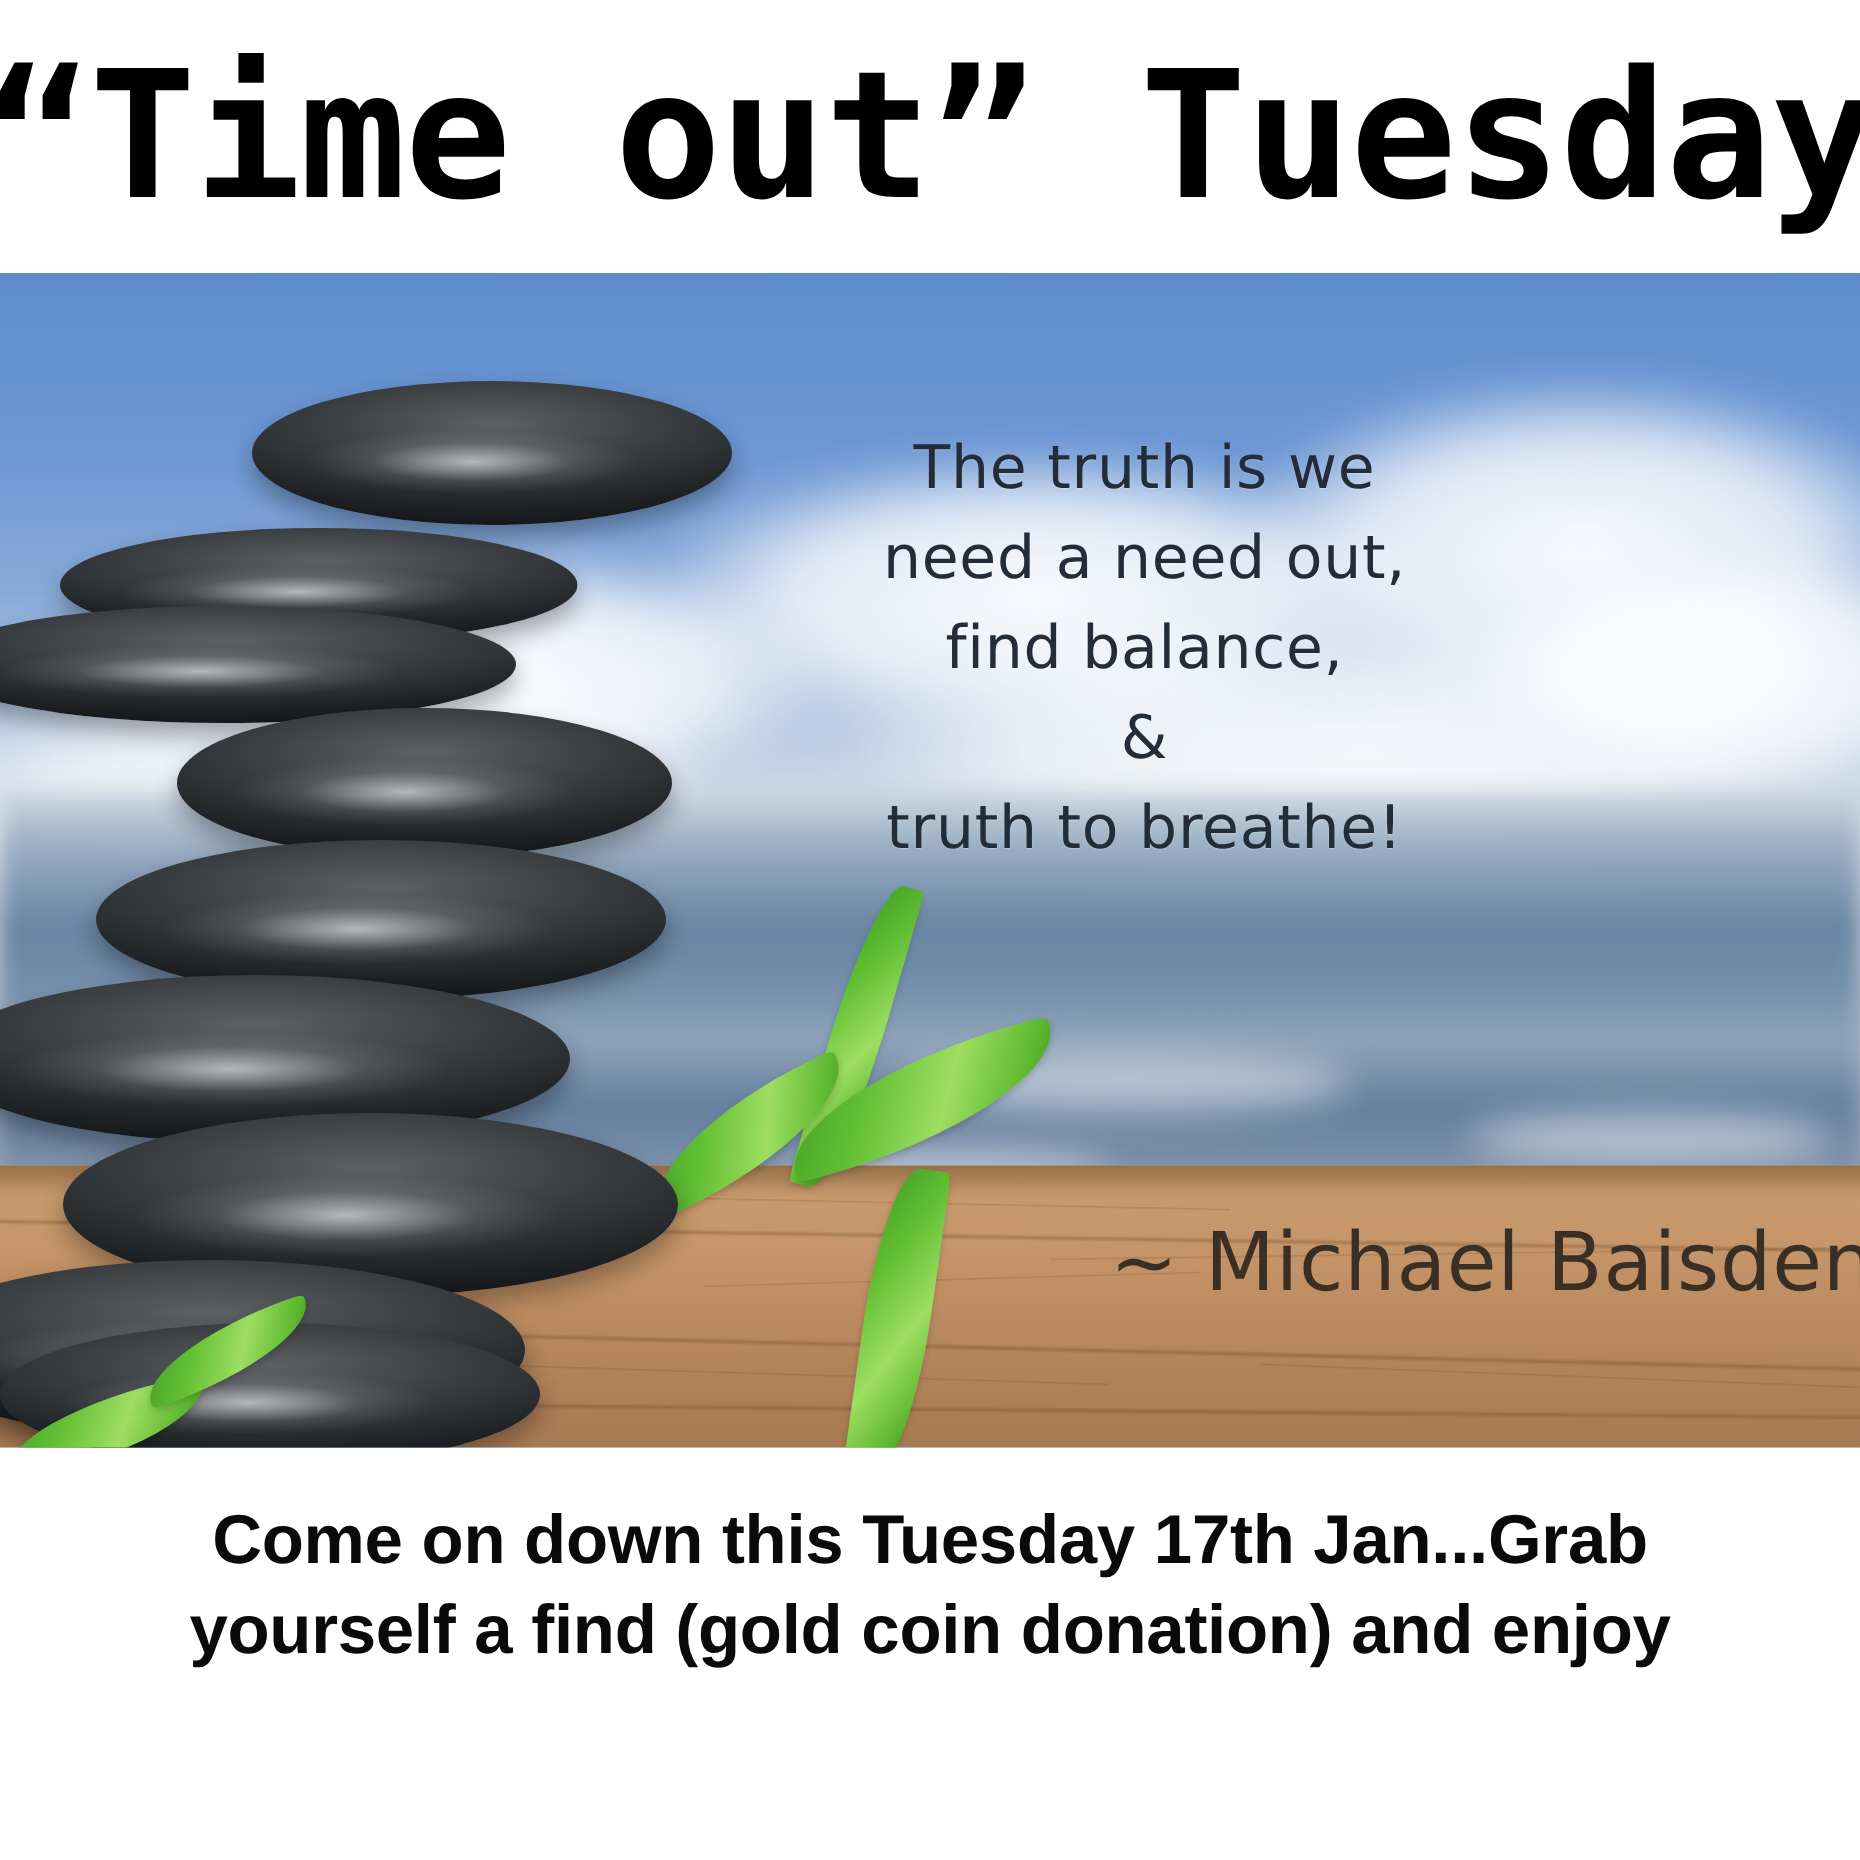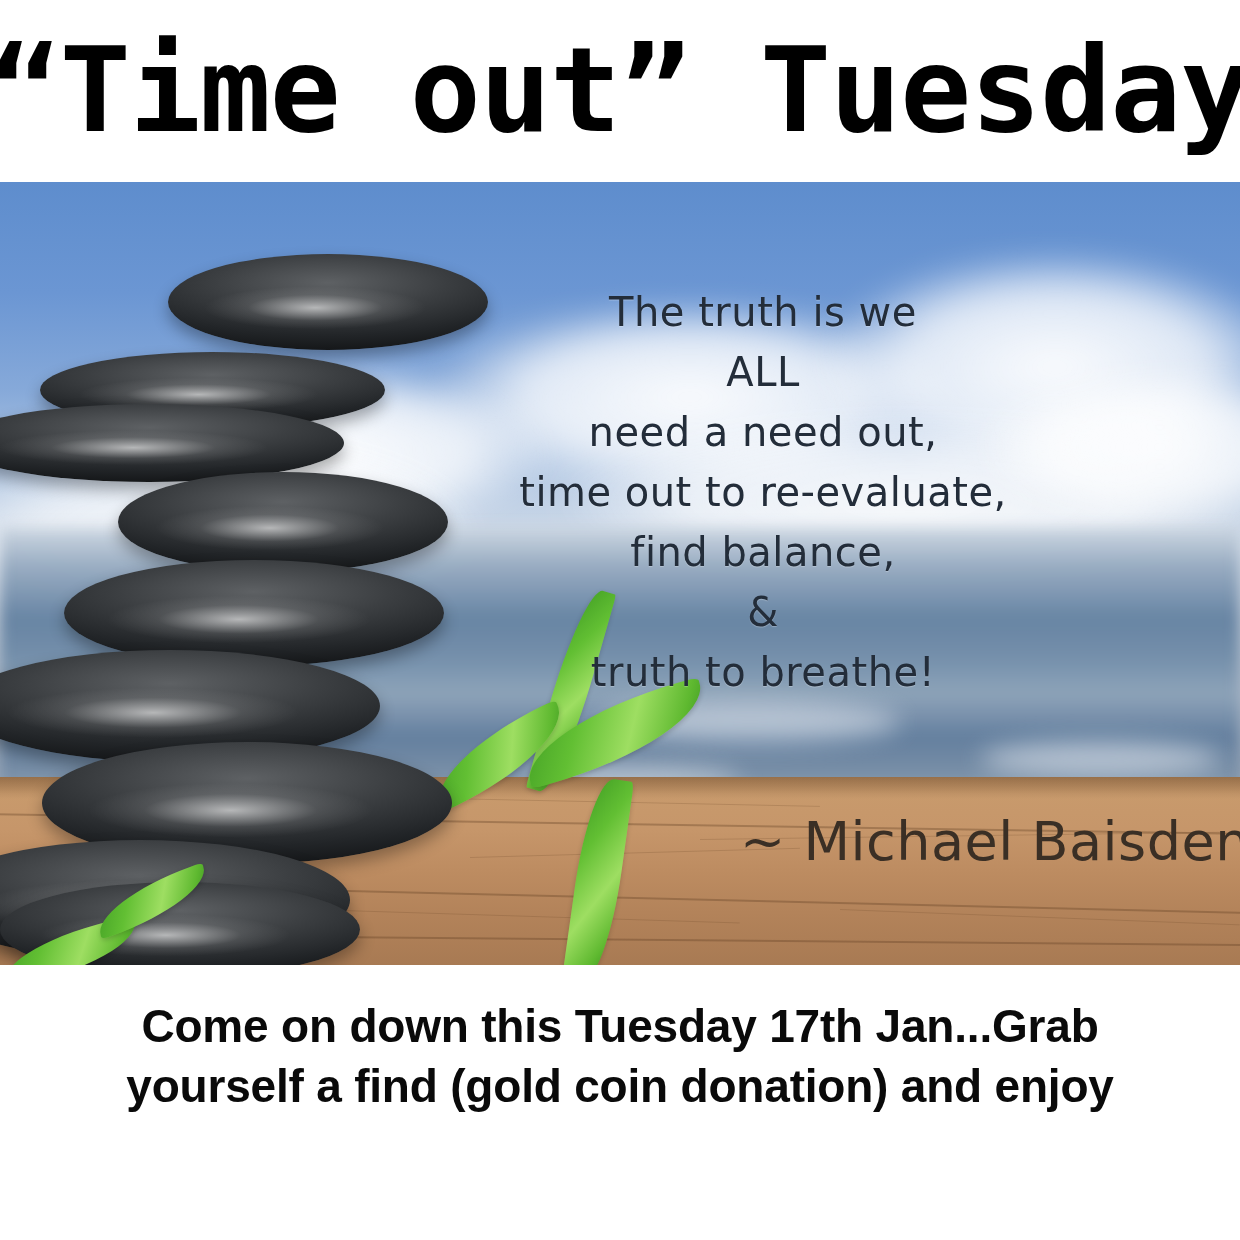--- a/index.html
+++ b/index.html
@@ -276,23 +276,21 @@
   <div class="stone s6"></div>
   <div class="stone s7"></div>
   <div class="stone s8"></div>
   <div class="stone s9"></div>
 
   <div class="leaf l9"></div>
   <div class="leaf l10"></div>
 
   <div class="quote">
     <span class="ln">The truth is we</span>
-    <span class="ln">ALL</span>
     <span class="ln">need a need out,</span>
-    <span class="ln">time out to re-evaluate,</span>
     <span class="ln">find balance,</span>
     <span class="ln">&amp;</span>
     <span class="ln">truth to breathe!</span>
   </div>
 
   <div class="attrib">~ Michael Baisden</div>
 </div>
 
 <div class="caption">
   <span class="cl">Come on down this Tuesday 17th Jan...Grab</span>

